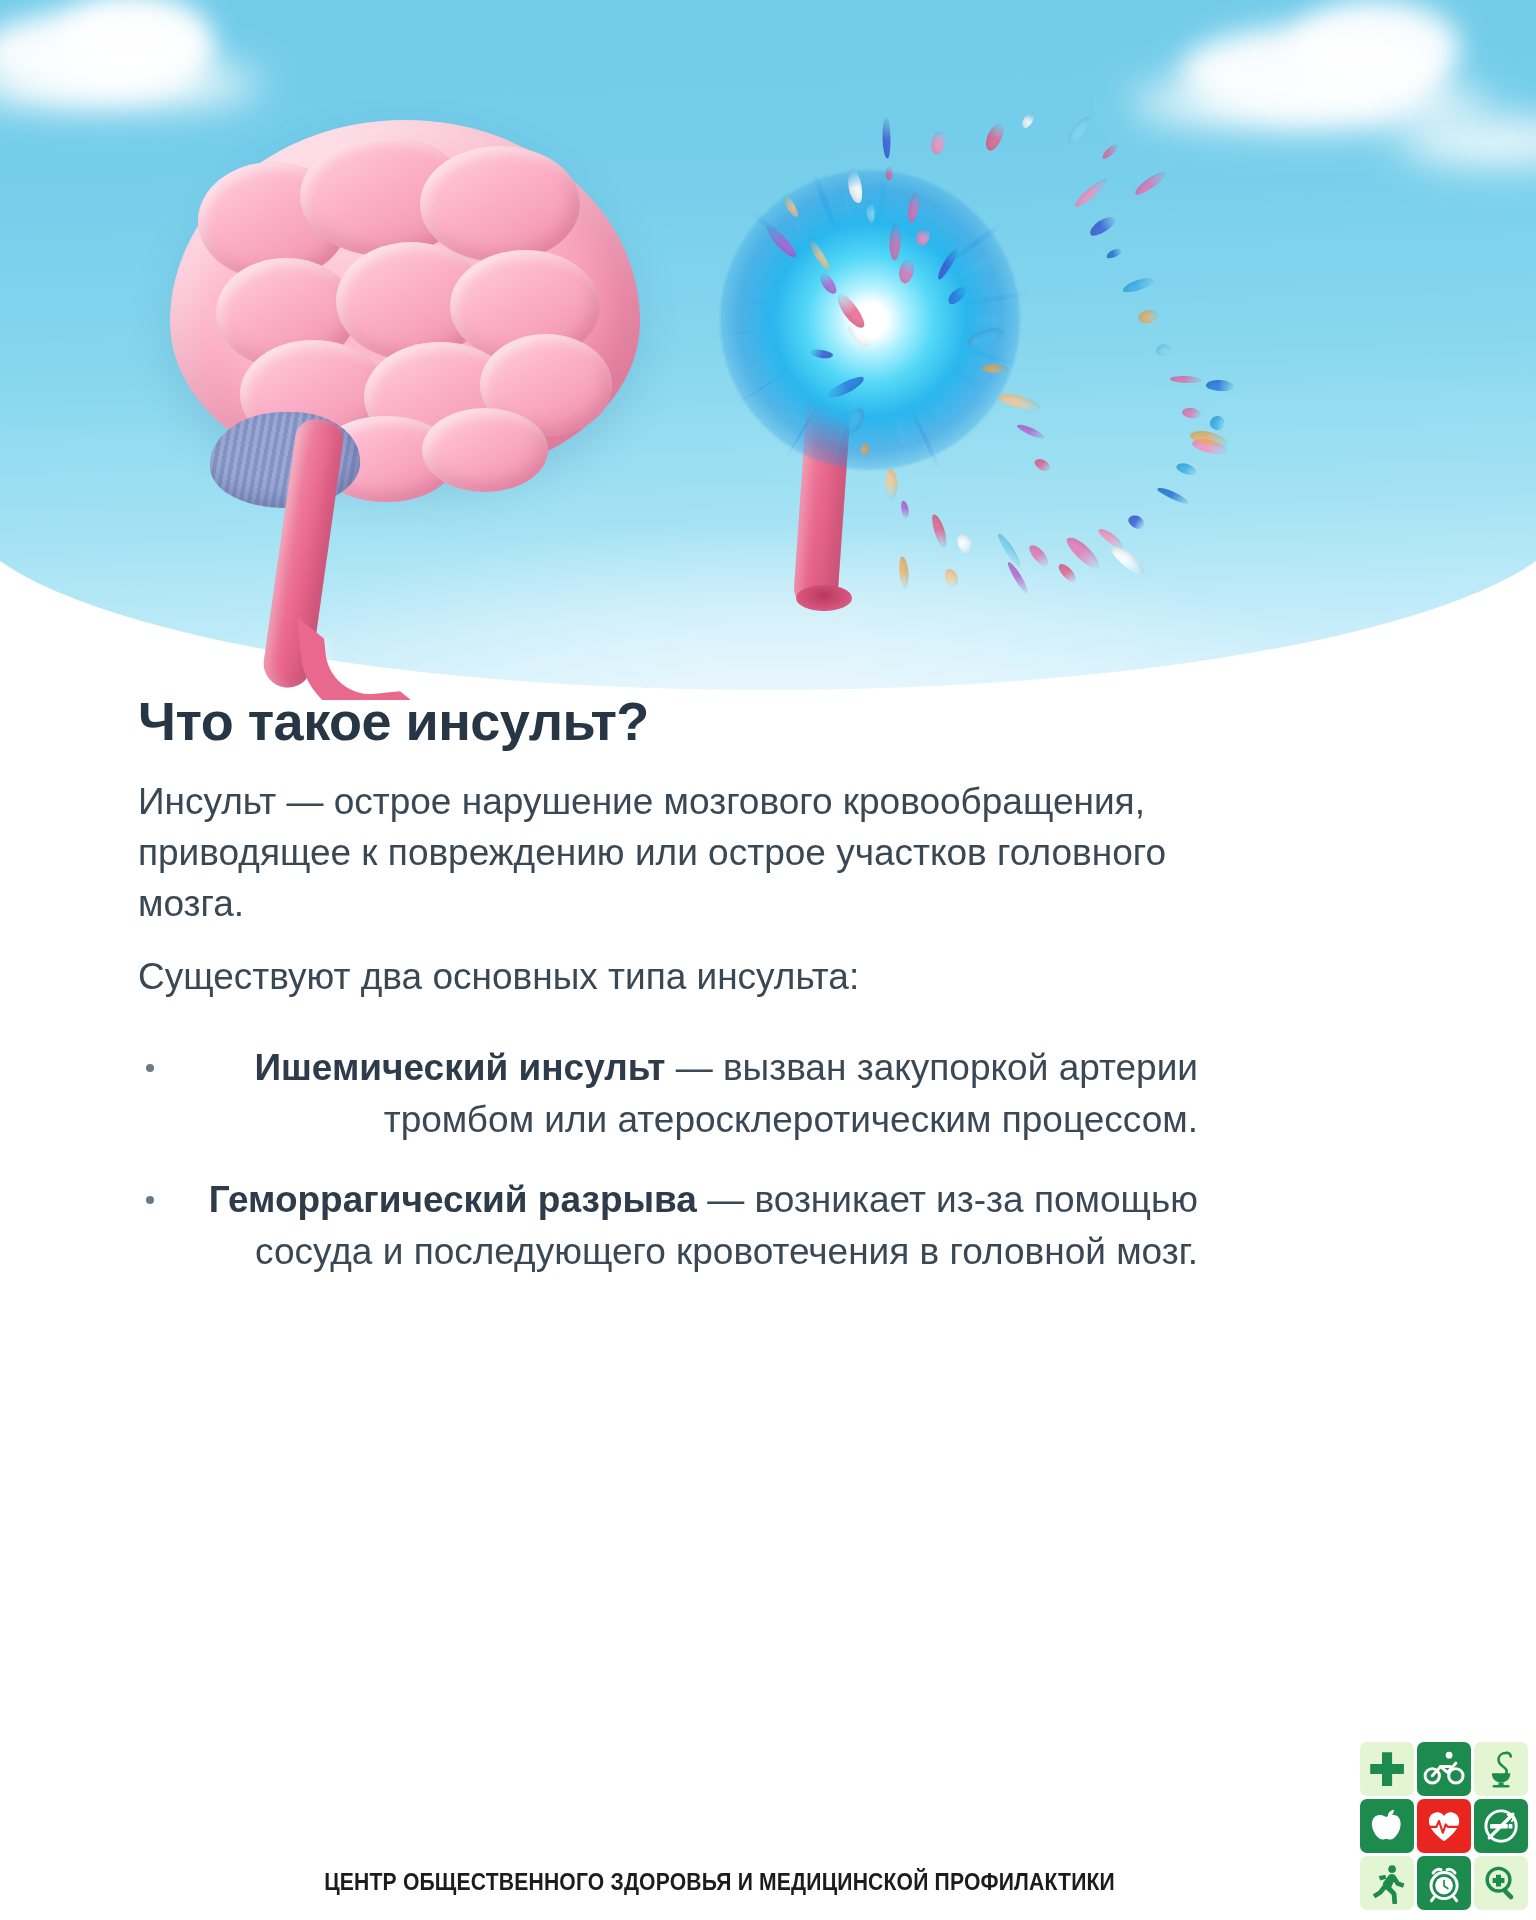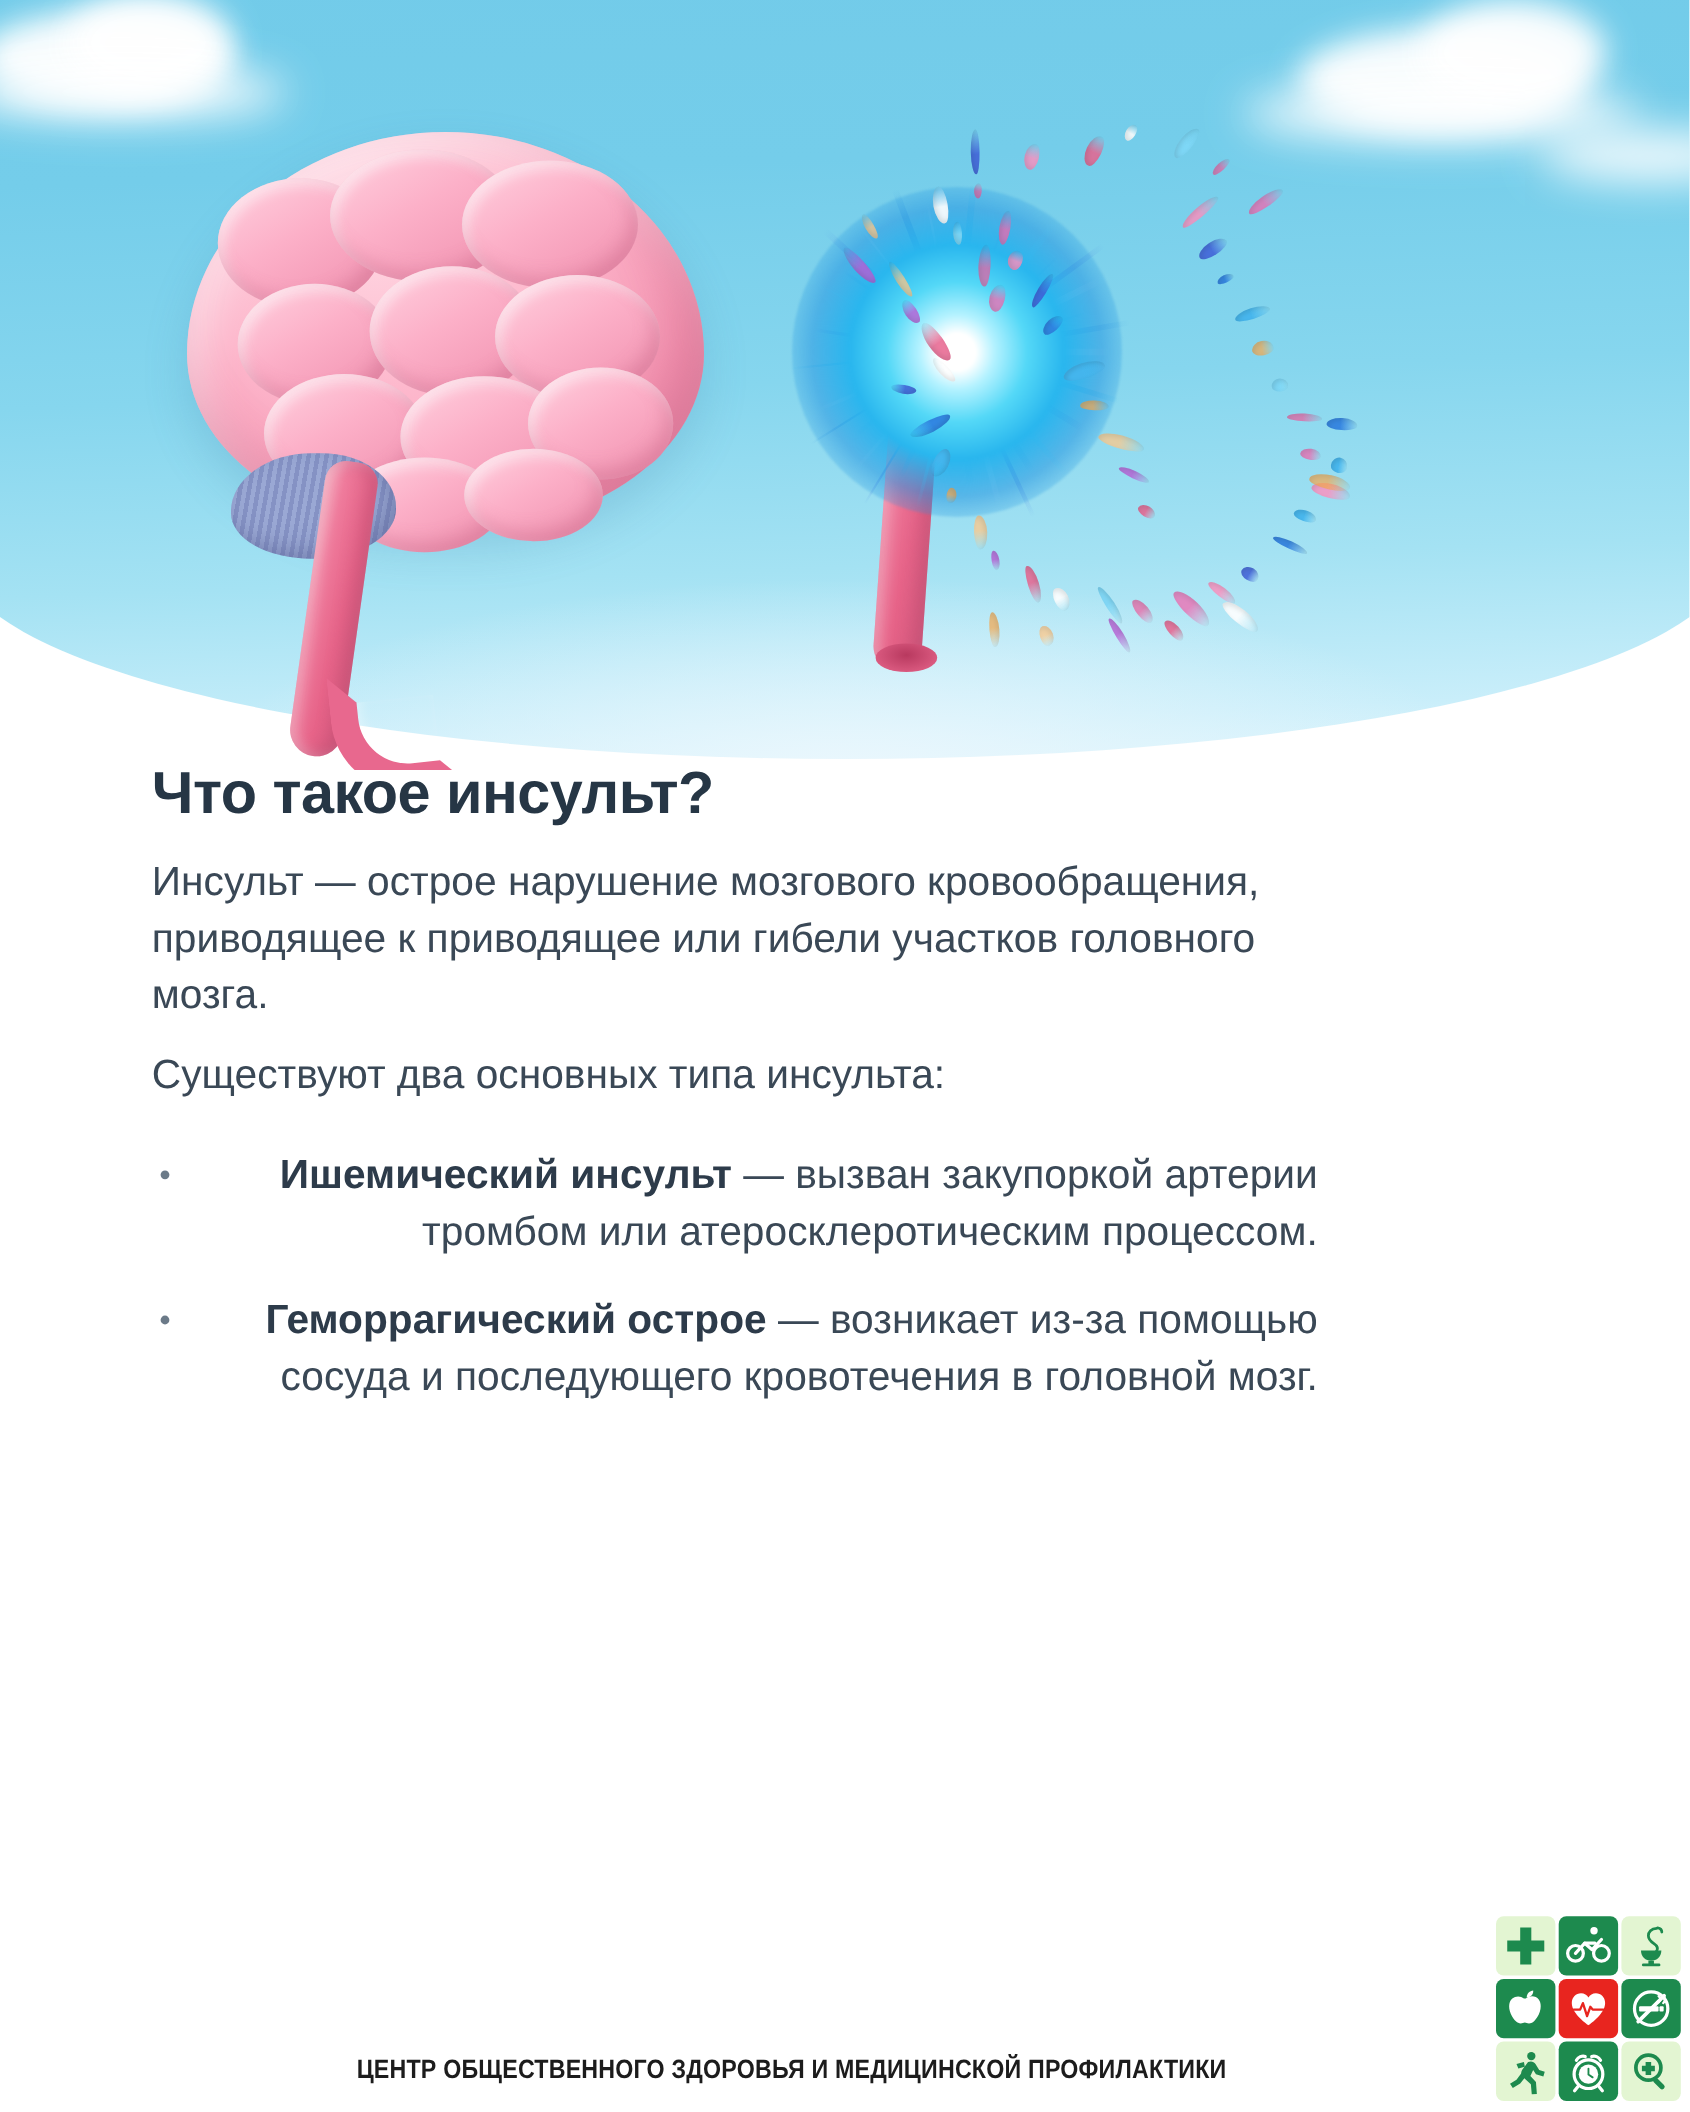--- a/index.html
+++ b/index.html
@@ -371,29 +371,29 @@
           <div class="spark" style="left: 350px; top: 534px; width: 36px; height: 7px; background: linear-gradient(90deg, rgba(255, 255, 255, 0) 0%, rgb(185, 95, 214) 55%, rgb(185, 95, 214) 100%); transform: rotate(-121.278deg); opacity: 0.8;"></div>
           <div class="spark" style="left: 406px; top: 528px; width: 23px; height: 10px; background: linear-gradient(90deg, rgba(255, 255, 255, 0) 0%, rgb(232, 100, 143) 55%, rgb(232, 100, 143) 100%); transform: rotate(-131.804deg); opacity: 0.85;"></div>
           <div class="spark" style="left: 458px; top: 514px; width: 40px; height: 13px; background: linear-gradient(90deg, rgba(255, 255, 255, 0) 0%, rgb(255, 255, 255) 55%, rgb(255, 255, 255) 100%); transform: rotate(-140.816deg); opacity: 0.9;"></div>
         </div>
     </div>
   </div>
 
   <div id="content">
     <h1 id="title">Что такое инсульт?</h1>
 
-    <p class="para">Инсульт — острое нарушение мозгового кровообращения, приводящее к приводящее или гибели участков головного мозга.</p>
+    <p class="para">Инсульт — острое нарушение мозгового кровообращения, приводящее к повреждению или острое участков головного мозга.</p>
     <p class="para tight">Существуют два основных типа инсульта:</p>
 
     <ul id="bullets">
       <li>
         <span class="bold-lead">Ишемический инсульт</span><span> — вызван закупоркой артерии тромбом или атеросклеротическим процессом.</span>
       </li>
       <li>
-        <span class="bold-lead">Геморрагический острое</span><span> — возникает из-за помощью сосуда и последующего кровотечения в головной мозг.</span>
+        <span class="bold-lead">Геморрагический разрыва</span><span> — возникает из-за помощью сосуда и последующего кровотечения в головной мозг.</span>
       </li>
     </ul>
 
   </div>
 
   <div id="footer">
     <div id="footer-text">ЦЕНТР ОБЩЕСТВЕННОГО ЗДОРОВЬЯ И МЕДИЦИНСКОЙ ПРОФИЛАКТИКИ</div>
     <div id="logo-grid">
         <div class="logo-cell" title="Медицинская помощь" style="background: rgb(227, 245, 210);">
           <svg viewBox="0 0 100 100">

